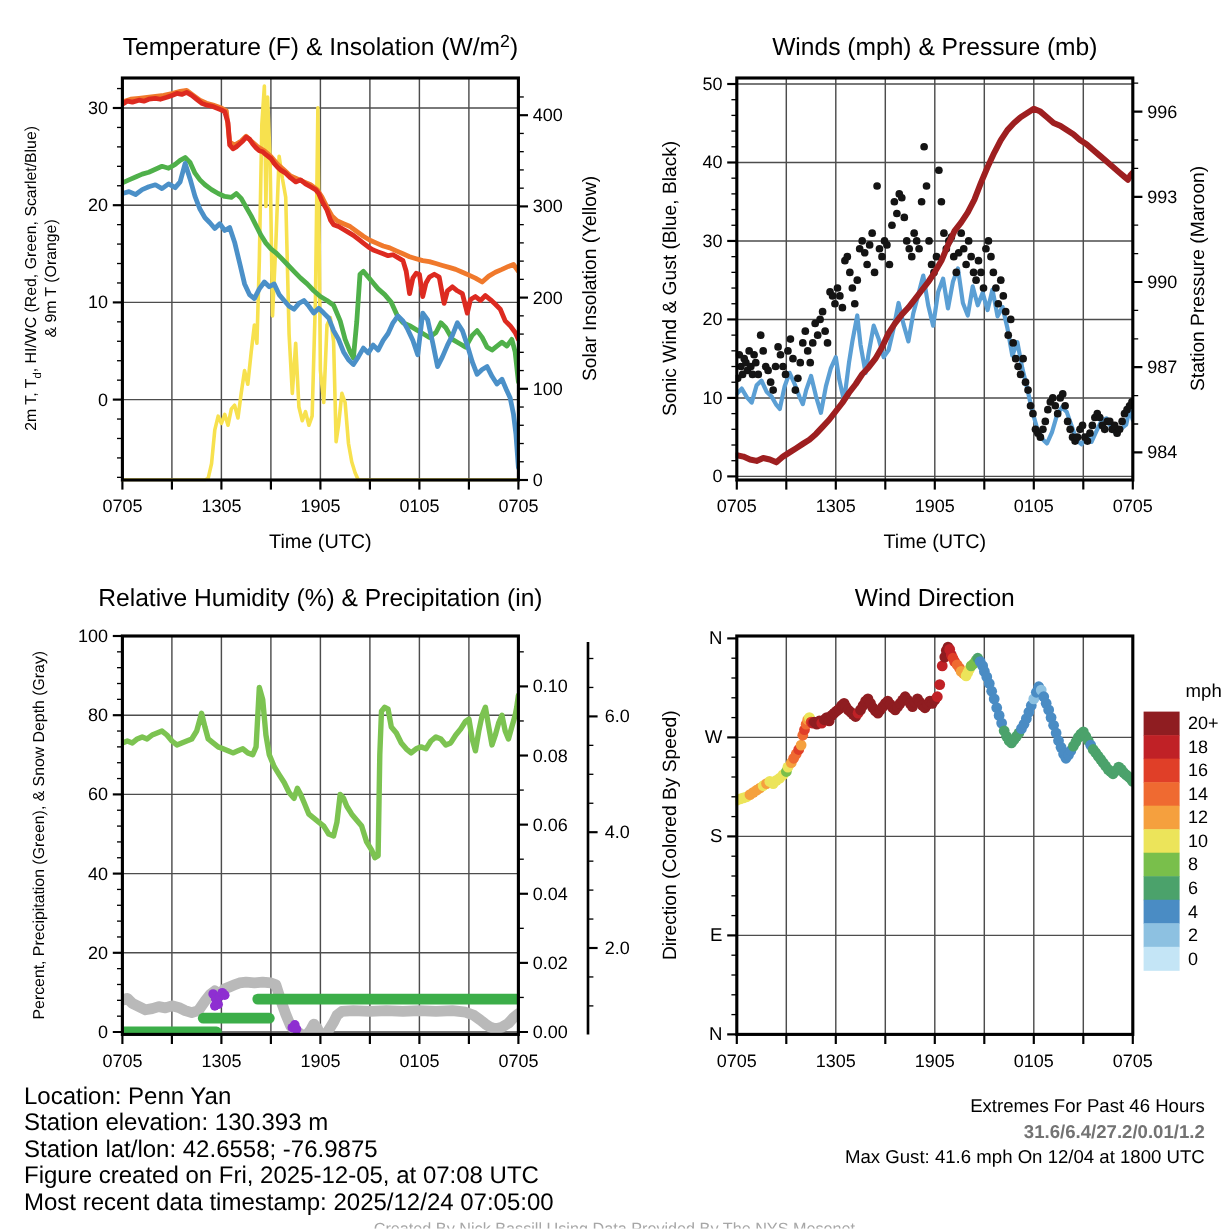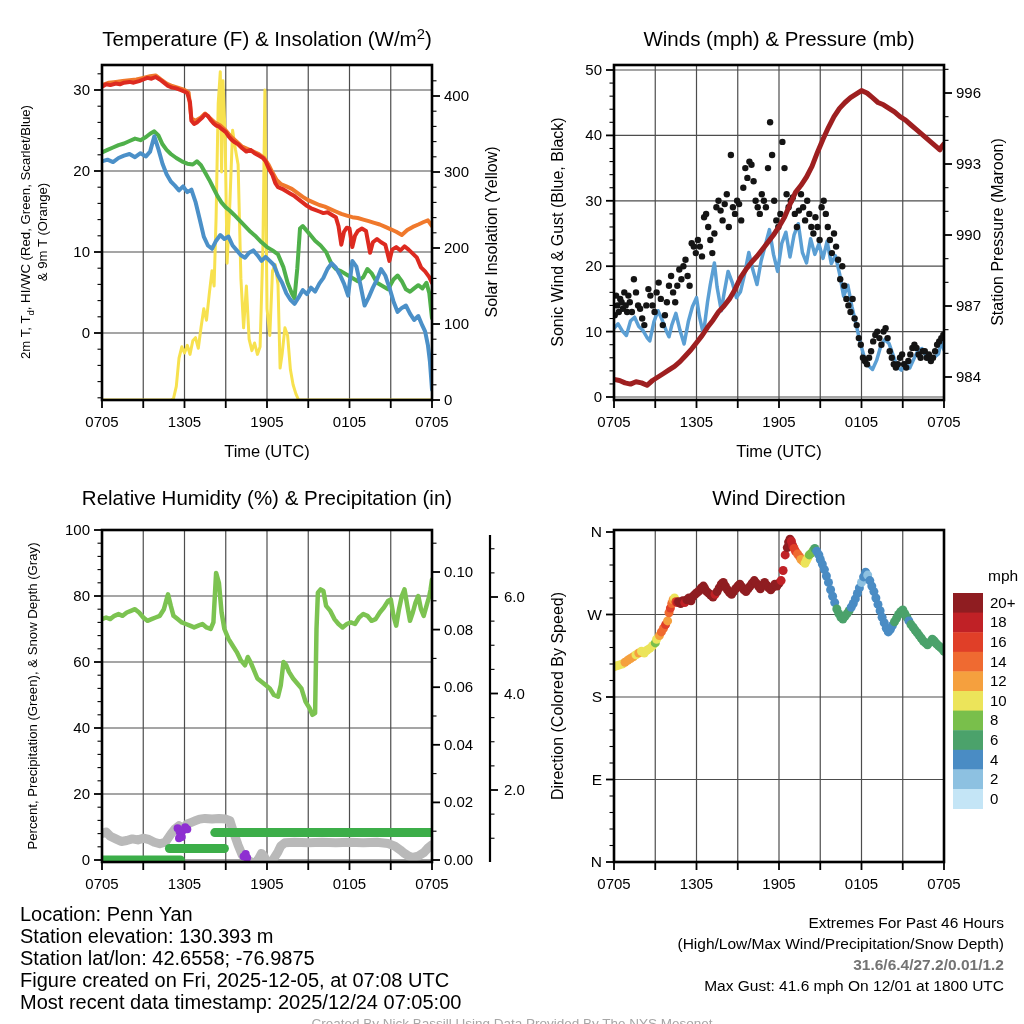--- a/index.html
+++ b/index.html
@@ -748,19 +748,18 @@
   <div class="footer-left">
     <div>Location: Penn Yan</div>
     <div>Station elevation: 130.393 m</div>
     <div>Station lat/lon: 42.6558; -76.9875</div>
     <div>Figure created on Fri, 2025-12-05, at 07:08 UTC</div>
     <div>Most recent data timestamp: 2025/12/24 07:05:00</div>
   </div>
 
   <div class="footer-right">
     <div>Extremes For Past 46 Hours</div>
-    <div>(High/Low/Max Wind/Precipitation/Snow Depth)</div>
     <div class="vals" style="color: #737373;">31.6/6.4/27.2/0.01/1.2</div>
-    <div>Max Gust: 41.6 mph On 12/01 at 1800 UTC</div>
+    <div>Max Gust: 41.6 mph On 12/04 at 1800 UTC</div>
   </div>
 
   <div class="credit" style="color: rgb(166, 166, 166);">Created By Nick Bassill Using Data Provided By The NYS Mesonet</div>
 </div>
 
 </body></html>

